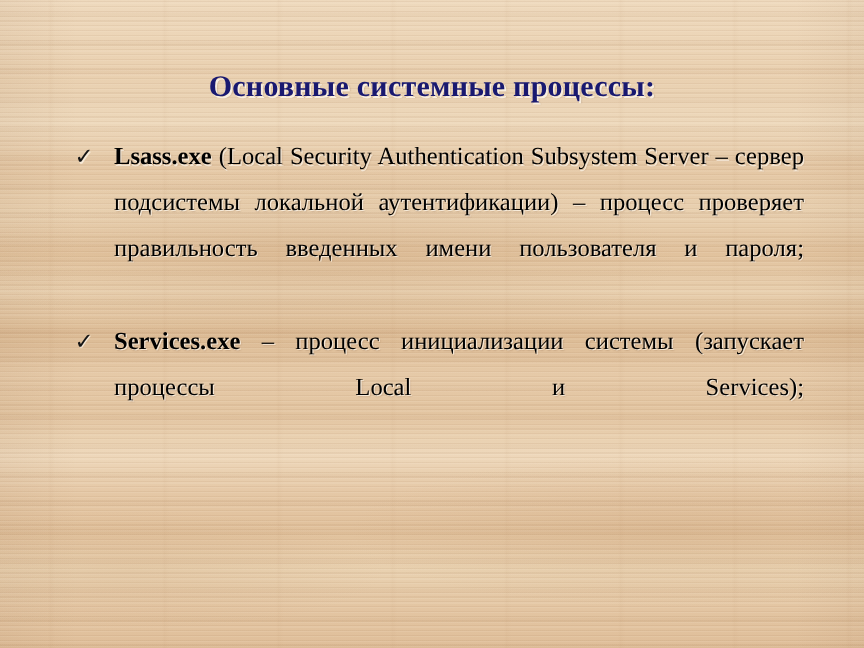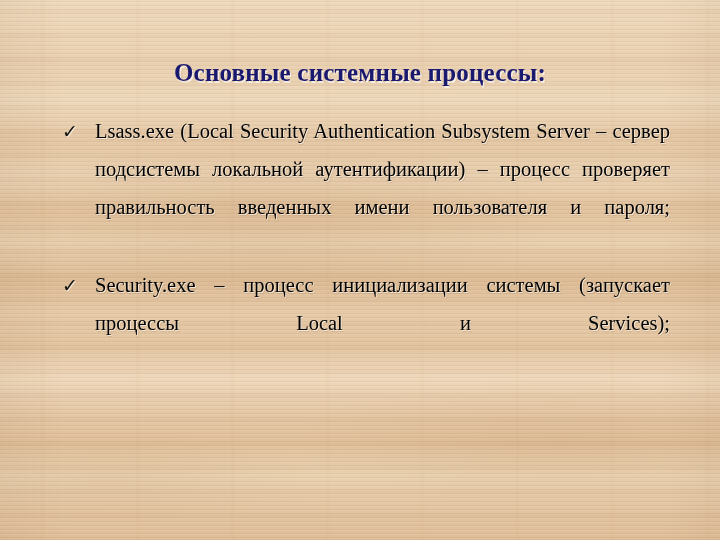--- a/index.html
+++ b/index.html
@@ -154,21 +154,21 @@
     top: 0;
     width: 26px;
     font-family: "DejaVu Sans", sans-serif;
     font-size: 19px;
     line-height: 38px;
     color: #141414;
     text-shadow: 1px 1px 0 rgba(255, 248, 236, 0.7);
   }
 
   .strong-name {
-    font-weight: normal;
+    font-weight: bold;
   }
 
   
   .bullet-item::after {
     content: "";
     display: inline-block;
     width: 100%;
     height: 0;
   }
 </style>
@@ -186,19 +186,19 @@
 
     <div class="slide-title">Основные системные процессы:</div>
 
     <div class="body-block">
 
       <div class="bullet-item">
         <span class="bullet-mark">✓</span><span class="strong-name">Lsass.exe</span> <span>(Local Security Authentication Subsystem Server – сервер подсистемы локальной аутентификации) – процесс проверяет правильность введенных имени пользователя и пароля;</span>
       </div>
 
       <div class="bullet-item second">
-        <span class="bullet-mark">✓</span><span class="strong-name">Security.exe</span> <span>– процесс инициализации системы (запускает процессы Local и Services);</span>
+        <span class="bullet-mark">✓</span><span class="strong-name">Services.exe</span> <span>– процесс инициализации системы (запускает процессы Local и Services);</span>
       </div>
 
     </div>
 
   </div>
 </div>
 
 </body></html>

